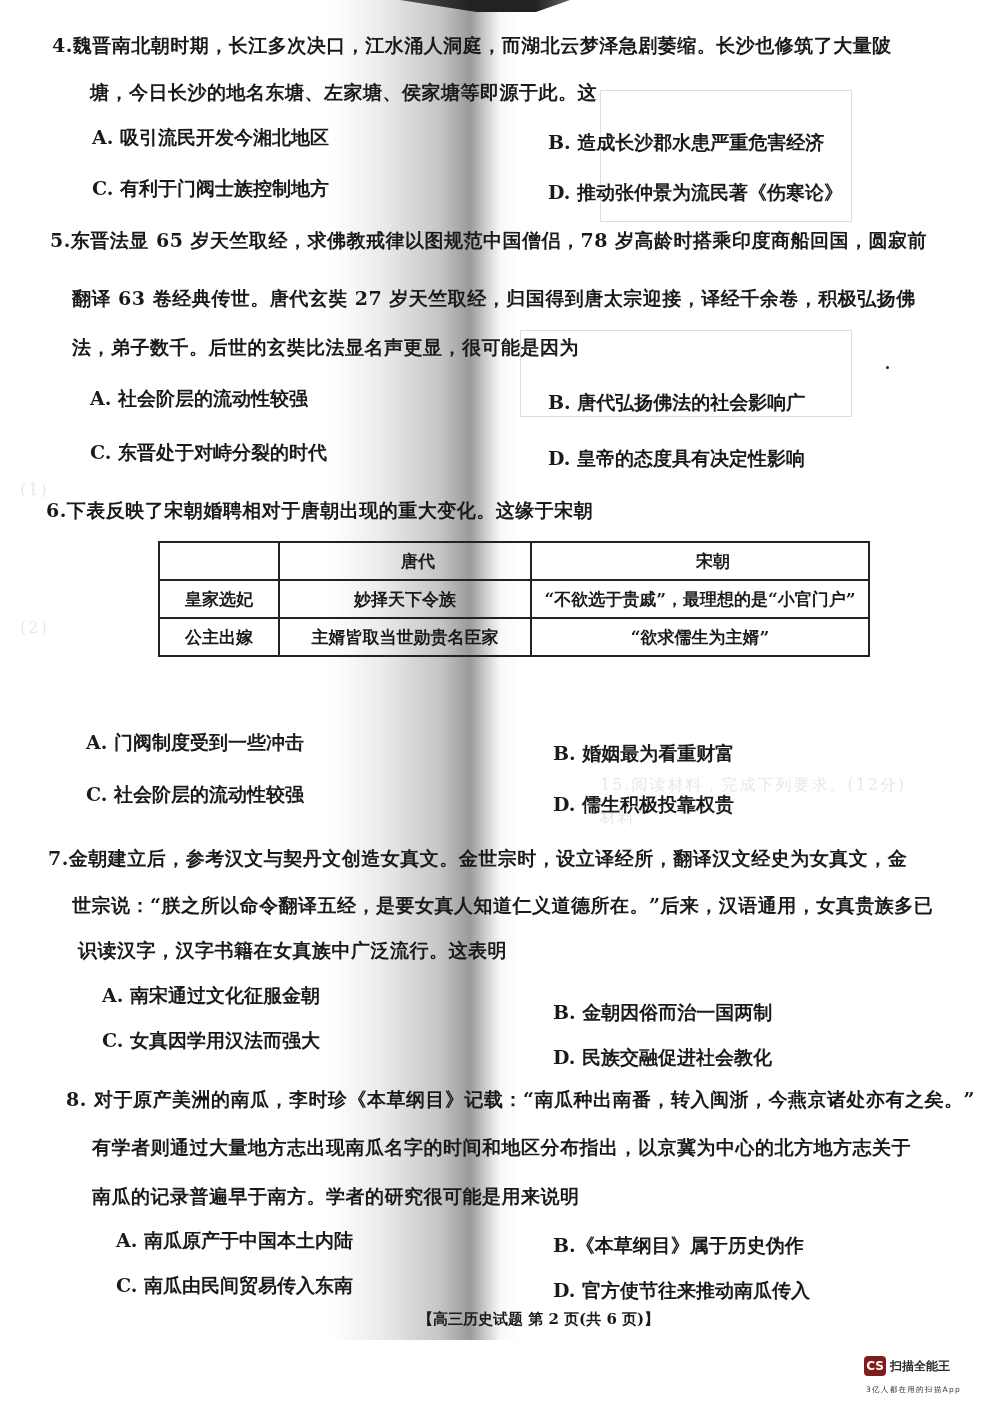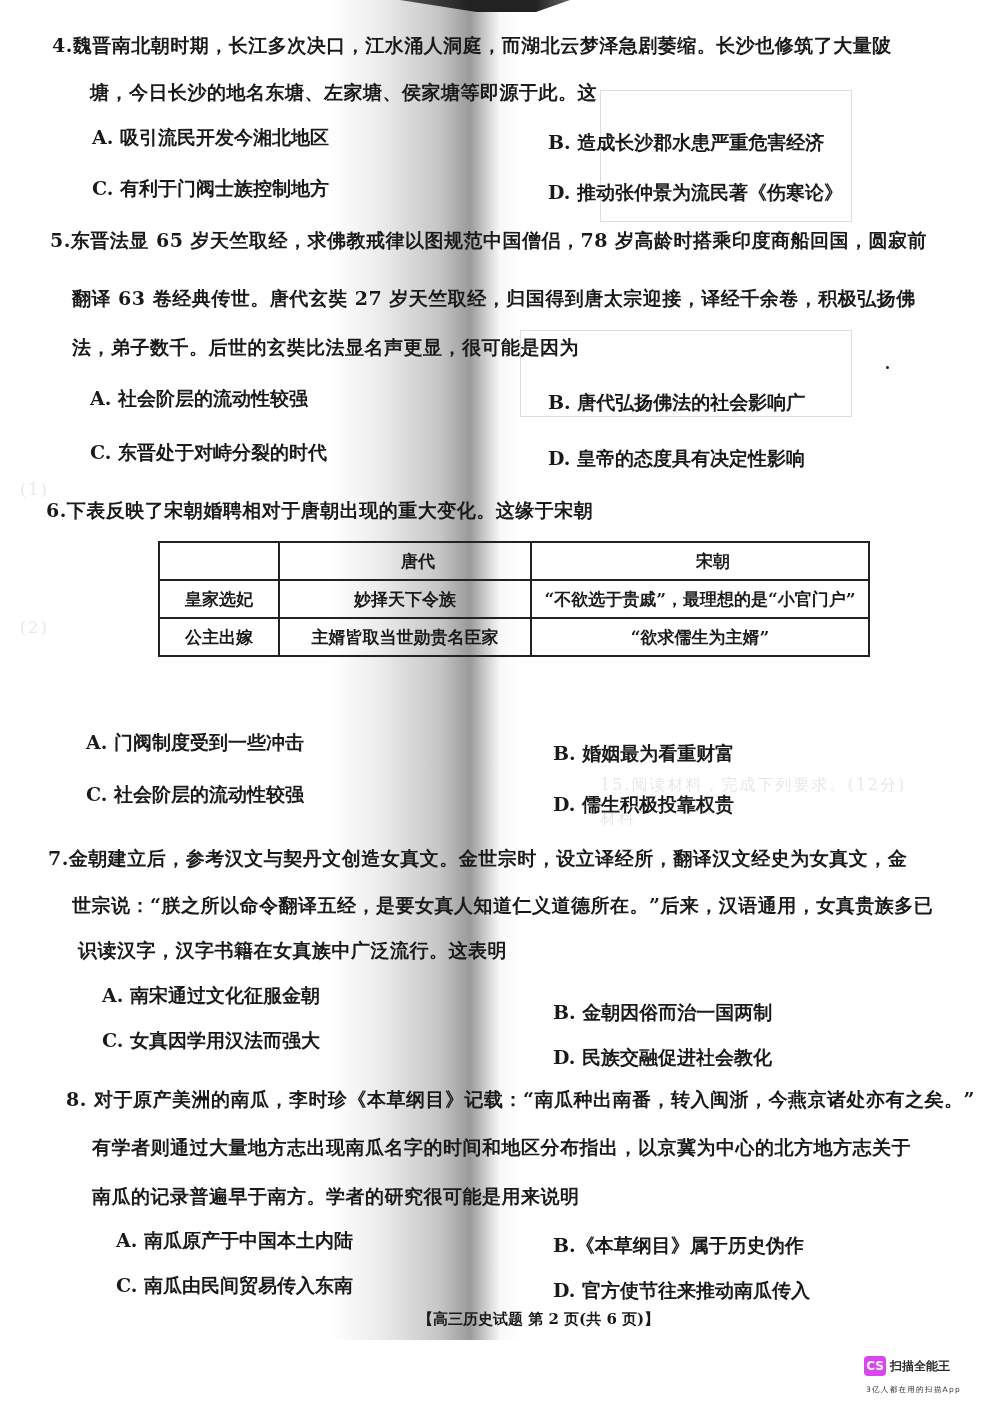--- a/index.html
+++ b/index.html
@@ -96,21 +96,21 @@
   .cs-logo {
     position: absolute;
     left: 864px;
     top: 1356px;
     display: flex;
     align-items: center;
     gap: 4px;
   }
   .cs-badge {
     width: 22px; height: 20px;
-    background: #d946ef;
+    background: #7f1d1d;
     color: #fff;
     border-radius: 4px;
     font-family: "DejaVu Sans", sans-serif;
     font-size: 12px;
     font-weight: bold;
     display: flex;
     align-items: center;
     justify-content: center;
   }
   .cs-name {

